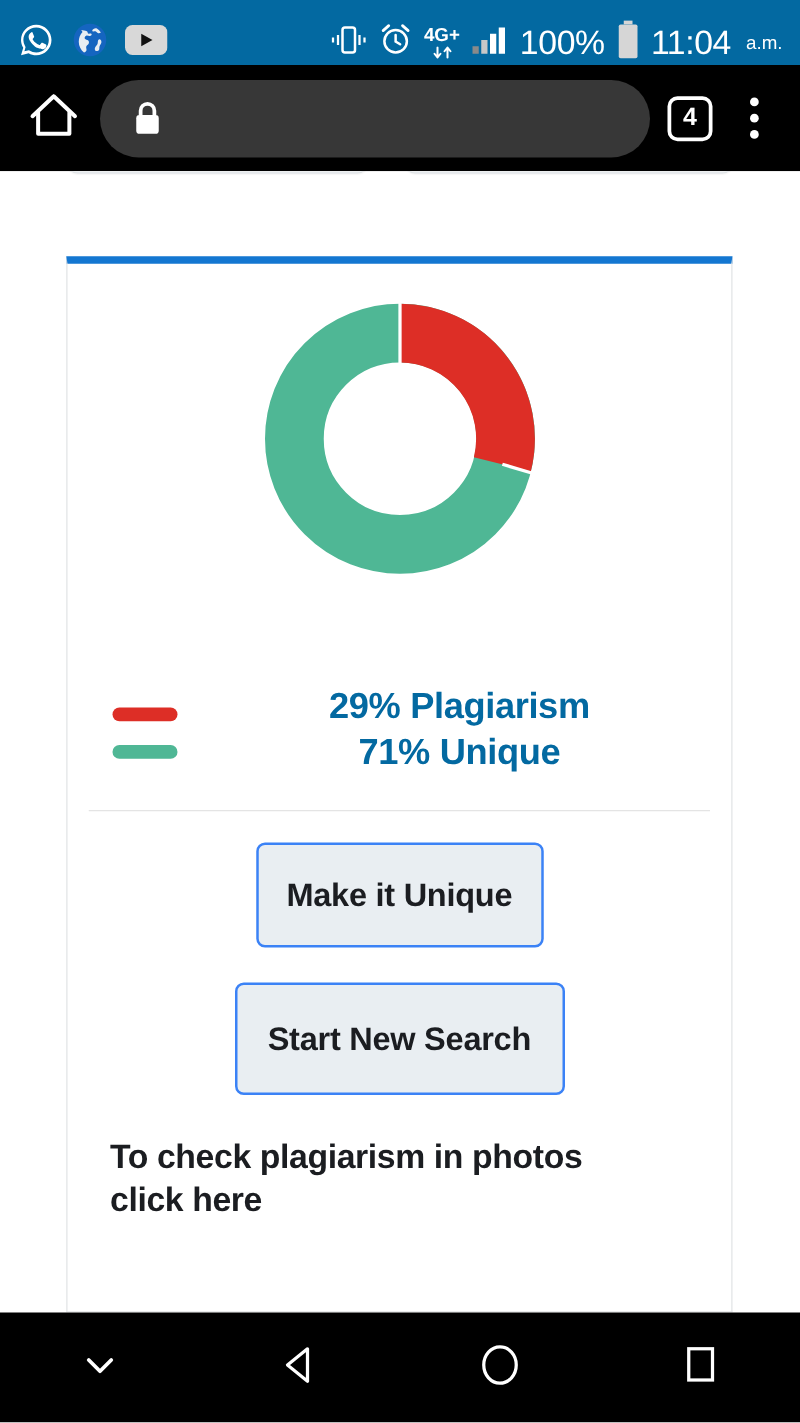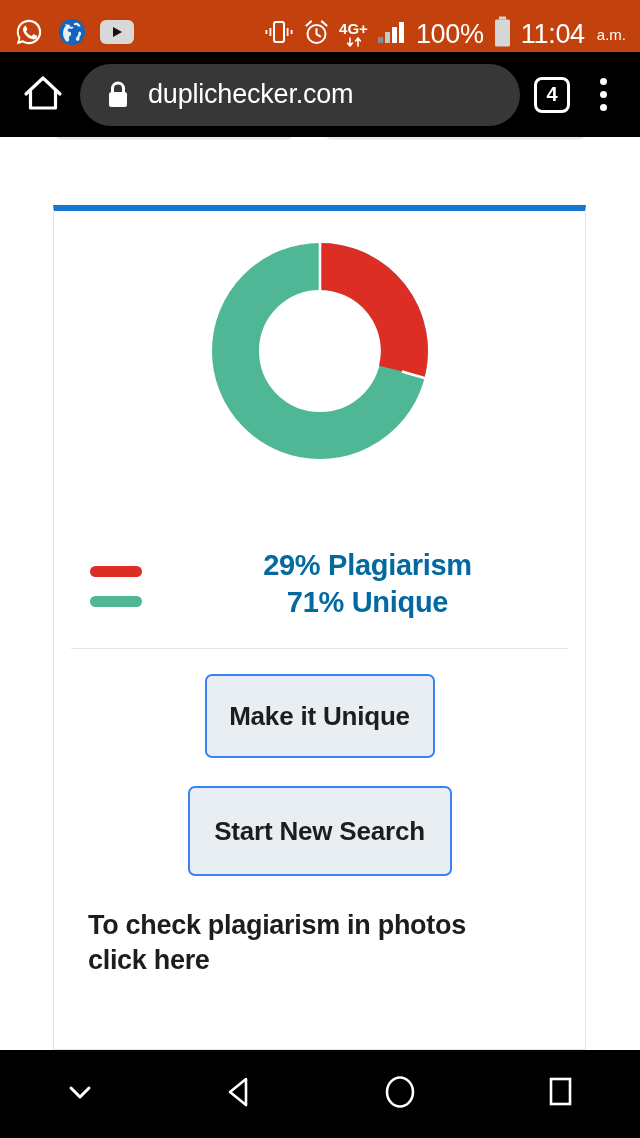--- a/index.html
+++ b/index.html
@@ -7,21 +7,21 @@
   body {
     font-family:"Liberation Sans", sans-serif;
     background:#ffffff;
     overflow:hidden;
     position:relative;
   }
 
   
   .status-bar {
     position:absolute; top:0; left:0; width:640px; height:52px;
-    background:#c2410c;
+    background:#0369a1;
     display:flex; align-items:center;
     padding:16px 14px 0 14px;
     justify-content:center;
   }
   .status-left { display:flex; align-items:center; gap:14px; }
   .status-right { display:flex; align-items:center; gap:9px; margin-left:auto; }
   .sicon { display:block; }
 
   .wa-icon { width:30px; height:30px; }
   .globe-icon { width:28px; height:28px; }
@@ -276,21 +276,20 @@
     </span>
   </div>
 
   <div class="url-pill">
     <span class="lock-wrap">
       <svg width="24" height="30" viewBox="0 0 24 30">
         <path d="M6.5 12V8.5a5.5 5.5 0 0111 0V12" fill="none" stroke="#fff" stroke-width="3"></path>
         <rect x="3" y="12" width="18" height="15" rx="2.5" fill="#ffffff"></rect>
       </svg>
     </span>
-    <span class="url-text">duplichecker.com</span>
   </div>
 
   <div class="tab-count">
     <span>4</span>
   </div>
 
   <div class="menu-dots">
     <i></i>
     <i></i>
     <i></i>

